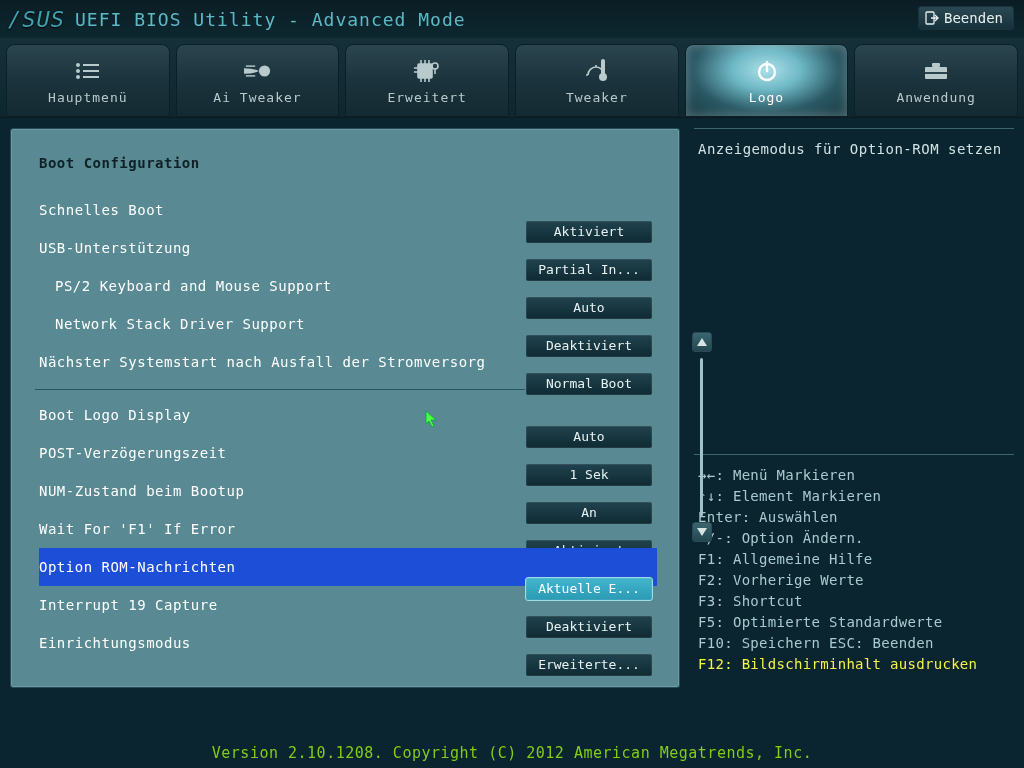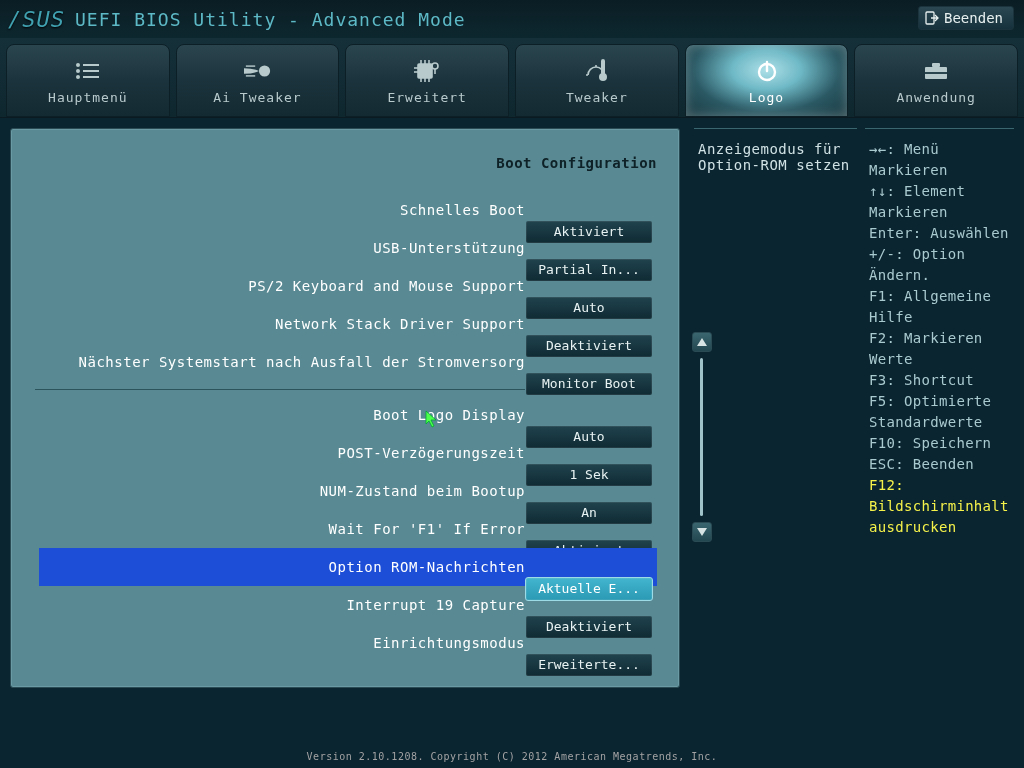--- a/index.html
+++ b/index.html
@@ -188,21 +188,21 @@
     width: 3px;
     height: 158px;
     background: #9fc3c8;
     border-radius: 2px;
   }
 
   
   .help-pane {
     flex: 1;
     display: flex;
-    flex-direction: row;
+    flex-direction: column;
     gap: 8px;
   }
   .help-desc {
     border-top: 1px solid #3a6670;
     padding: 12px 6px 0 4px;
     color: #d0e2e4;
     letter-spacing: 0.5px;
     height: 318px;
   }
   .help-keys {
@@ -214,22 +214,22 @@
     letter-spacing: 0.3px;
   }
   .help-keys .hot { color: #f5f24a; }
 
   
   .footer {
     position: absolute;
     bottom: 6px;
     width: 100%;
     text-align: center;
-    color: #a3a3a3;
-    font-size: 10px;
+    color: #84cc16;
+    font-size: 15px;
     letter-spacing: 0.5px;
   }
 
   
   .cursor {
     position: absolute;
     left: 425px;
     top: 410px;
     width: 14px; height: 18px;
     pointer-events: none;
@@ -340,21 +340,21 @@
             <rect x="2" y="11" width="22" height="2" fill="#2b454e"></rect>
           </g>
         </svg>
     </span>
     <span class="tab-label">Anwendung</span>
   </div>
 </div>
 
 <div class="main">
 
-  <div style="position:relative;text-align:right;">
+  <div style="position:relative;">
     <div class="settings-panel">
       <div class="section-title">Boot Configuration</div>
 
       <div class="row">
         <span class="label">Schnelles Boot</span>
         <div class="value-btn">Aktiviert</div>
       </div>
       <div class="row">
         <span class="label">USB-Unterstützung</span>
         <div class="value-btn">Partial In...</div>
@@ -362,21 +362,21 @@
       <div class="row indent">
         <span class="label">PS/2 Keyboard and Mouse Support</span>
         <div class="value-btn">Auto</div>
       </div>
       <div class="row indent">
         <span class="label">Network Stack Driver Support</span>
         <div class="value-btn">Deaktiviert</div>
       </div>
       <div class="row">
         <span class="label">Nächster Systemstart nach Ausfall der Stromversorg</span>
-        <div class="value-btn">Monitor Boot</div>
+        <div class="value-btn">Normal Boot</div>
       </div>
 
       <div class="divider"></div>
 
       <div class="row">
         <span class="label">Boot Logo Display</span>
         <div class="value-btn">Auto</div>
       </div>
       <div class="row">
         <span class="label">POST-Verzögerungszeit</span>
@@ -418,21 +418,21 @@
   </div>
 
   <div class="help-pane">
     <div class="help-desc">Anzeigemodus für Option-ROM setzen</div>
     <div class="help-keys">
       <div>→←: Menü Markieren</div>
       <div>↑↓: Element Markieren</div>
       <div>Enter: Auswählen</div>
       <div>+/-: Option Ändern.</div>
       <div>F1: Allgemeine Hilfe</div>
-      <div>F2: Markieren Werte</div>
+      <div>F2: Vorherige Werte</div>
       <div>F3: Shortcut</div>
       <div>F5: Optimierte Standardwerte</div>
       <div>F10: Speichern  ESC: Beenden</div>
       <div class="hot">F12: Bildschirminhalt ausdrucken</div>
     </div>
   </div>
 
 </div>
 
 <div class="footer">Version 2.10.1208. Copyright (C) 2012 American Megatrends, Inc.</div>

